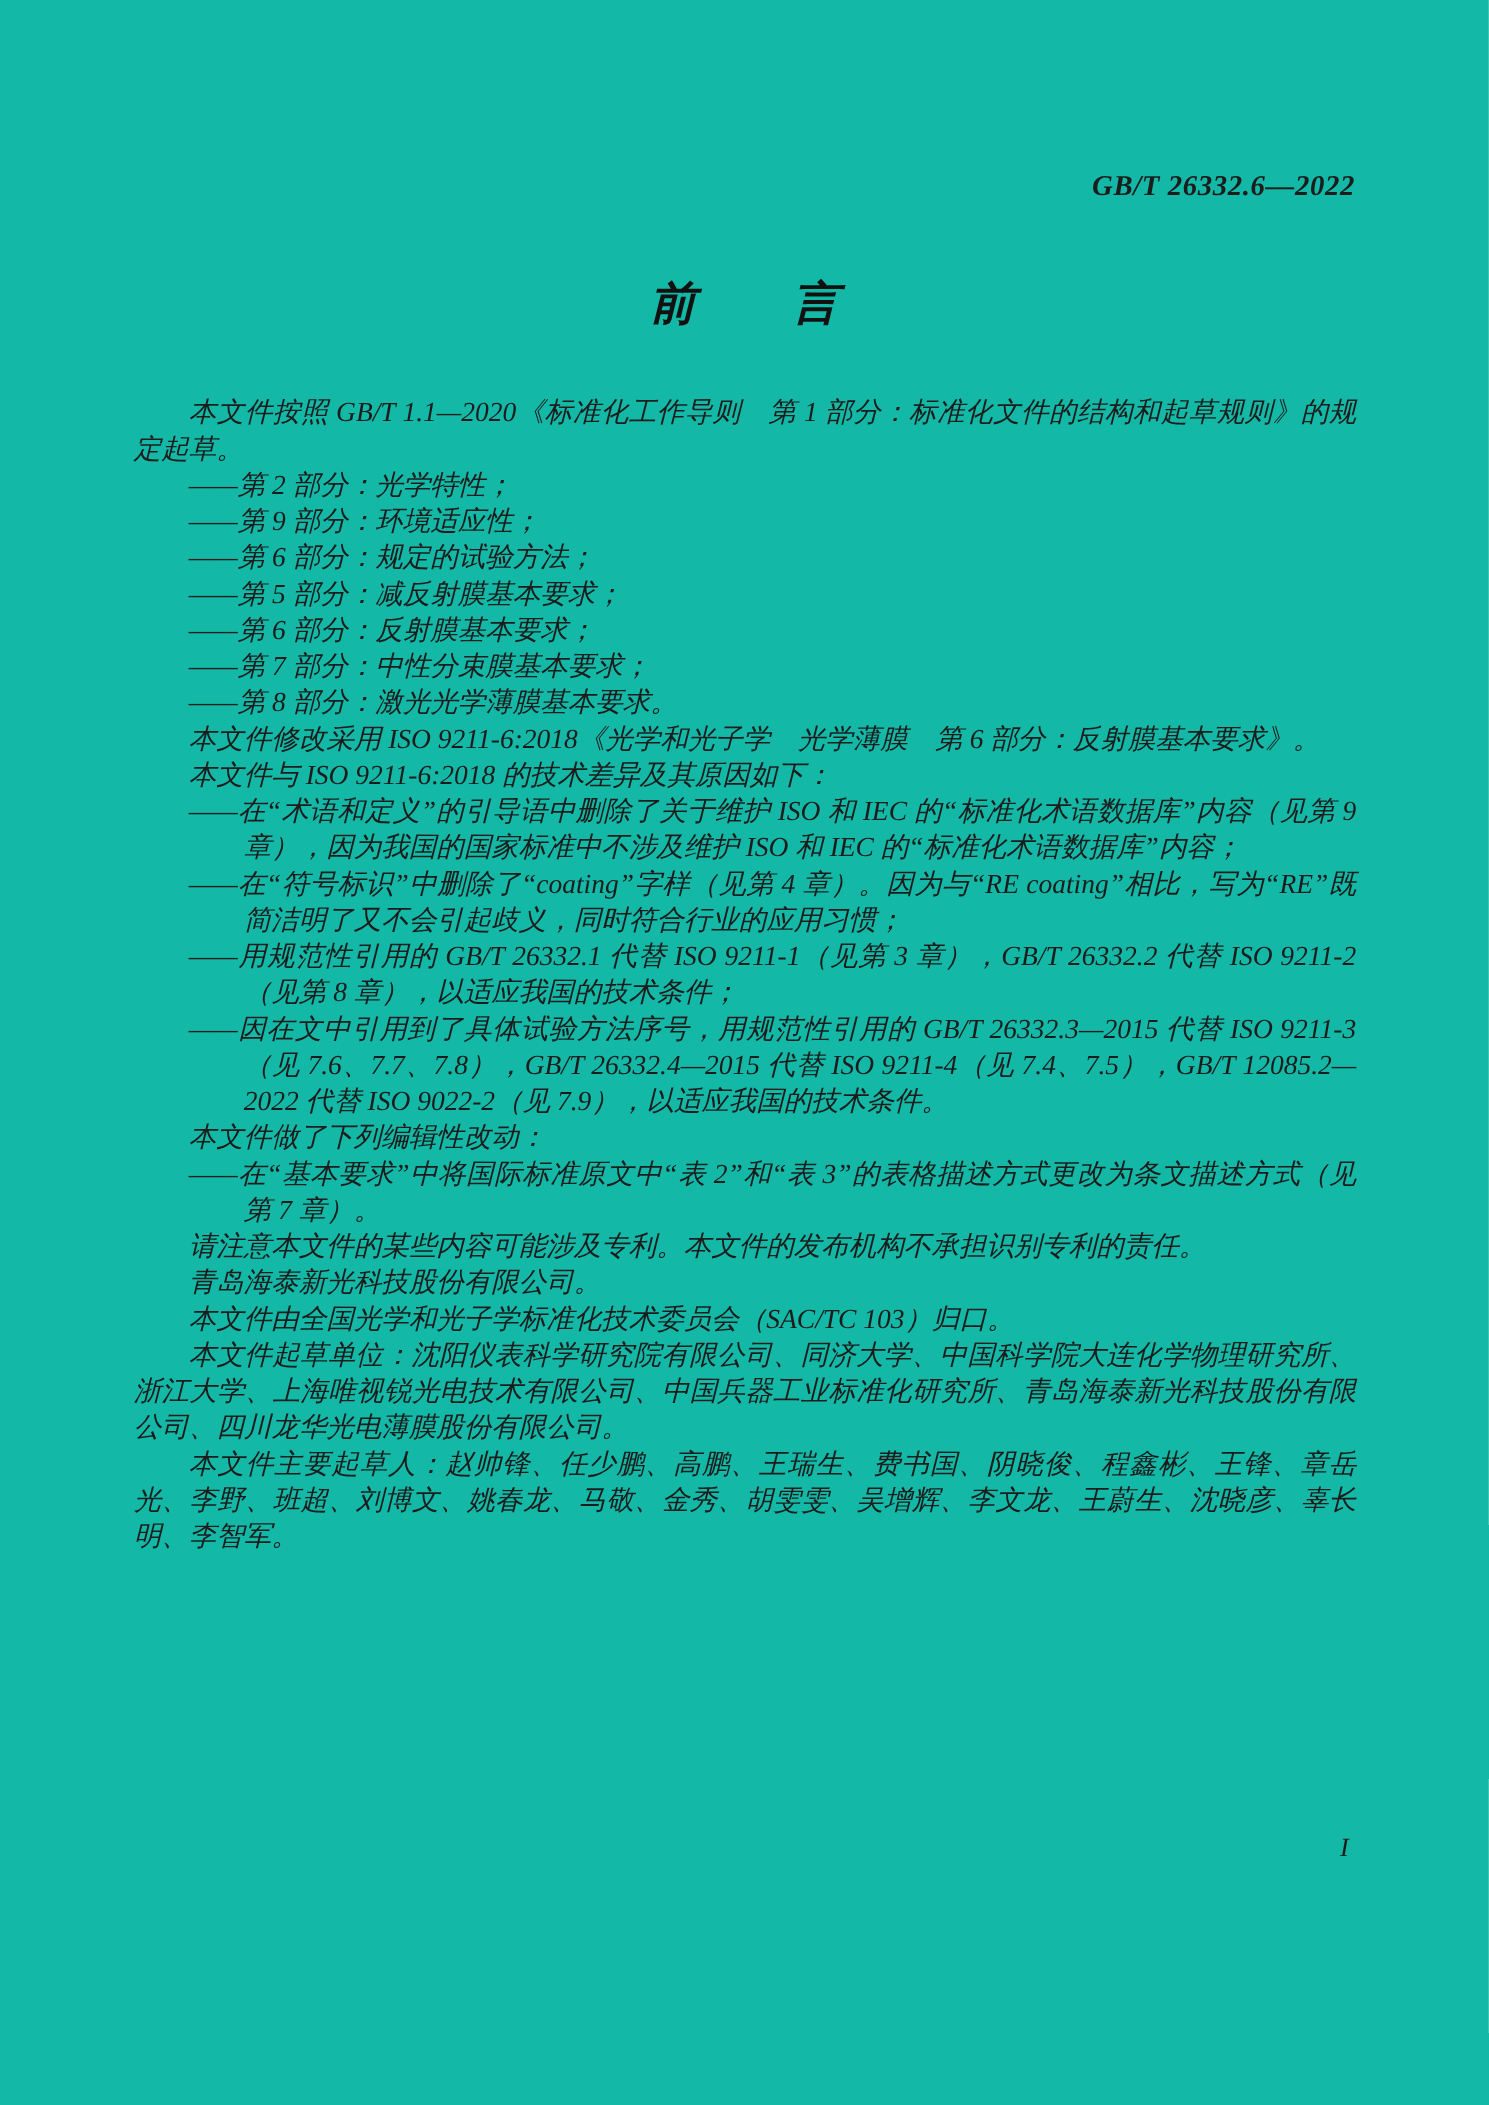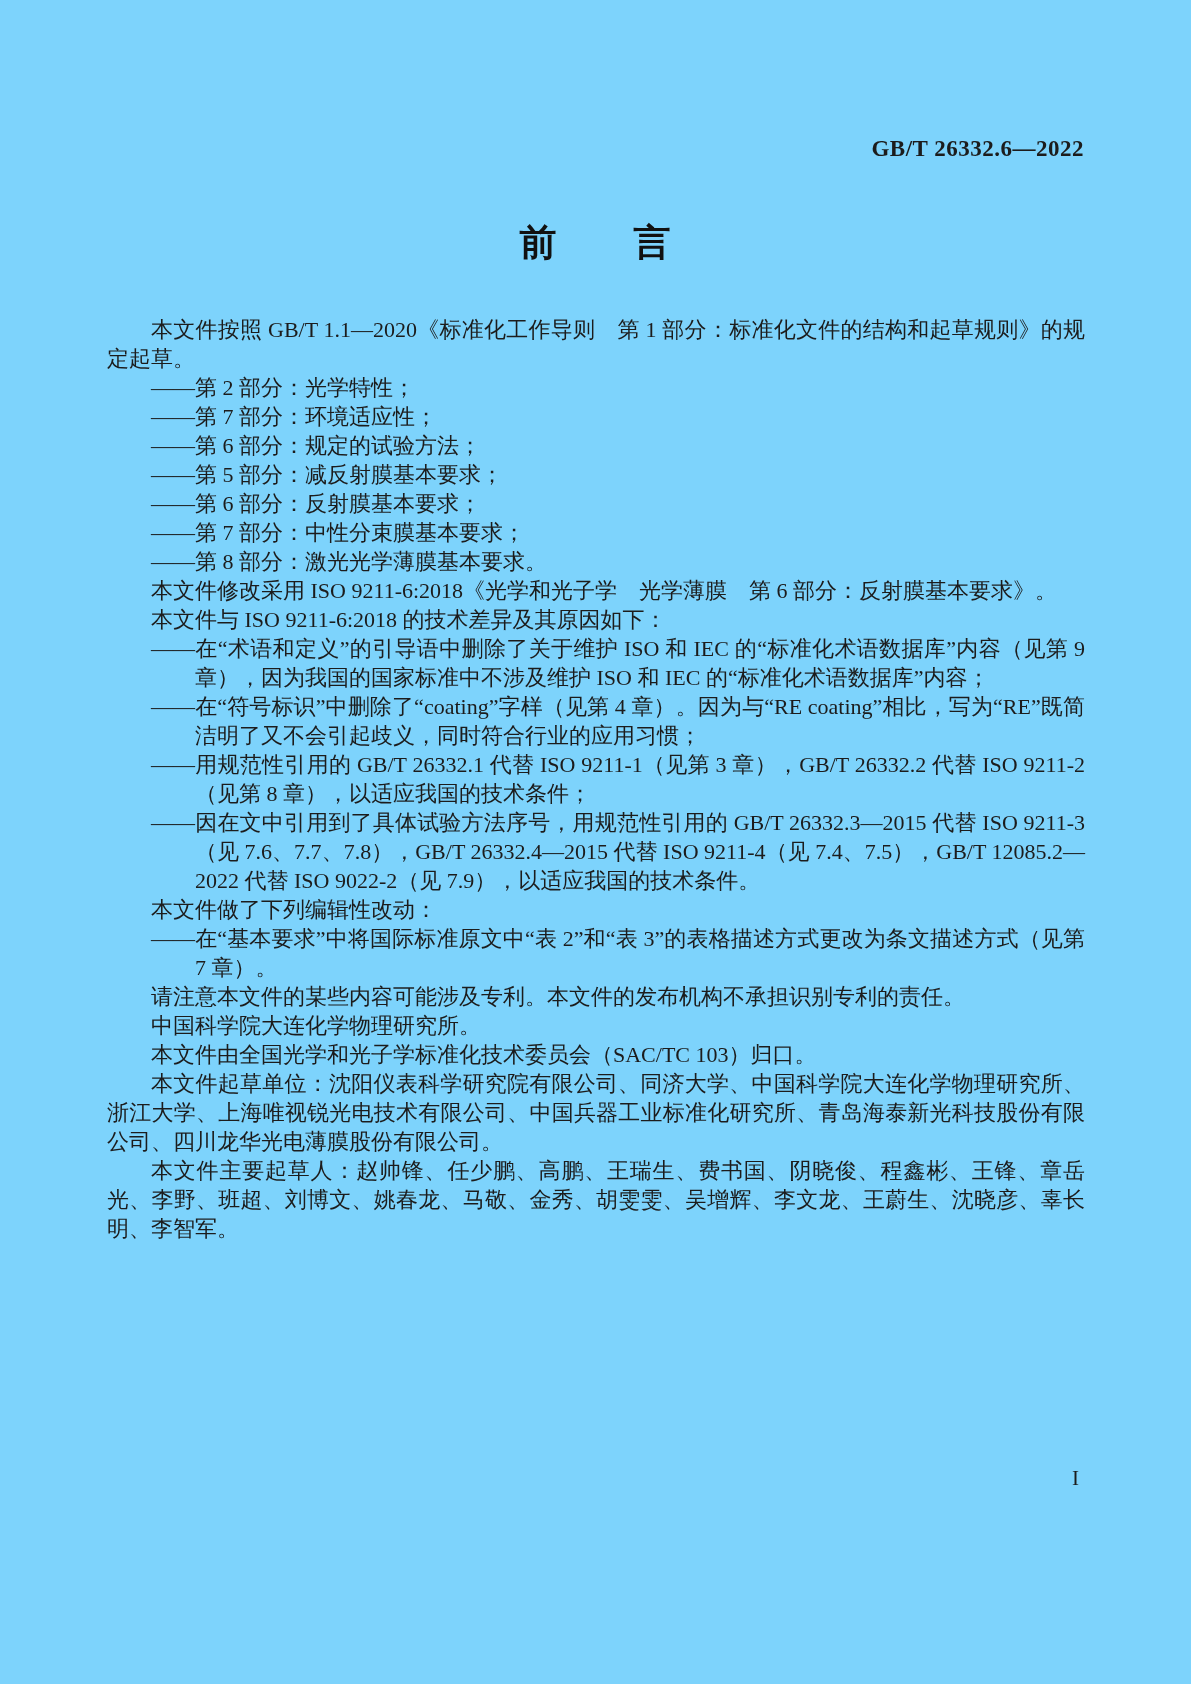--- a/index.html
+++ b/index.html
@@ -8,21 +8,22 @@
     height: 1684px;
     background: #ffffff;
     position: relative;
     font-family: "Liberation Serif", serif;
     color: #1c1c1c;
     overflow: hidden;
   }
   .page {
     position: absolute;
     inset: 0;
-    background: #7dd3fc;
+    background: #14b8a6;
+    font-style: italic;
   }
   .doc-number {
     position: absolute;
     top: 136px;
     right: 107px;
     font-size: 23px;
     font-weight: 700;
     letter-spacing: 0.5px;
     font-family: "Liberation Serif", serif;
     white-space: nowrap;
@@ -72,36 +73,36 @@
 
 <div class="page">
 
   <div class="doc-number">GB/T 26332.6—2022</div>
 
   <h1 class="fore-title">前　　言</h1>
 
   <div class="content">
       <div class="block para">本文件按照 GB/T 1.1—2020《标准化工作导则　第 1 部分：标准化文件的结构和起草规则》的规定起草。</div>
       <div class="block dash">——第 2 部分：光学特性；</div>
-      <div class="block dash">——第 7 部分：环境适应性；</div>
+      <div class="block dash">——第 9 部分：环境适应性；</div>
       <div class="block dash">——第 6 部分：规定的试验方法；</div>
       <div class="block dash">——第 5 部分：减反射膜基本要求；</div>
       <div class="block dash">——第 6 部分：反射膜基本要求；</div>
       <div class="block dash">——第 7 部分：中性分束膜基本要求；</div>
       <div class="block dash">——第 8 部分：激光光学薄膜基本要求。</div>
       <div class="block para">本文件修改采用 ISO 9211-6:2018《光学和光子学　光学薄膜　第 6 部分：反射膜基本要求》。</div>
       <div class="block para">本文件与 ISO 9211-6:2018 的技术差异及其原因如下：</div>
       <div class="block dash">——在“术语和定义”的引导语中删除了关于维护 ISO 和 IEC 的“标准化术语数据库”内容（见第 9 章），因为我国的国家标准中不涉及维护 ISO 和 IEC 的“标准化术语数据库”内容；</div>
       <div class="block dash">——在“符号标识”中删除了“coating”字样（见第 4 章）。因为与“RE coating”相比，写为“RE”既简洁明了又不会引起歧义，同时符合行业的应用习惯；</div>
       <div class="block dash">——用规范性引用的 GB/T 26332.1 代替 ISO 9211-1（见第 3 章），GB/T 26332.2 代替 ISO 9211-2（见第 8 章），以适应我国的技术条件；</div>
       <div class="block dash">——因在文中引用到了具体试验方法序号，用规范性引用的 GB/T 26332.3—2015 代替 ISO 9211-3（见 7.6、7.7、7.8），GB/T 26332.4—2015 代替 ISO 9211-4（见 7.4、7.5），GB/T 12085.2—2022 代替 ISO 9022-2（见 7.9），以适应我国的技术条件。</div>
       <div class="block para">本文件做了下列编辑性改动：</div>
       <div class="block dash">——在“基本要求”中将国际标准原文中“表 2”和“表 3”的表格描述方式更改为条文描述方式（见第 7 章）。</div>
       <div class="block para">请注意本文件的某些内容可能涉及专利。本文件的发布机构不承担识别专利的责任。</div>
-      <div class="block para">中国科学院大连化学物理研究所。</div>
+      <div class="block para">青岛海泰新光科技股份有限公司。</div>
       <div class="block para">本文件由全国光学和光子学标准化技术委员会（SAC/TC 103）归口。</div>
       <div class="block para">本文件起草单位：沈阳仪表科学研究院有限公司、同济大学、中国科学院大连化学物理研究所、浙江大学、上海唯视锐光电技术有限公司、中国兵器工业标准化研究所、青岛海泰新光科技股份有限公司、四川龙华光电薄膜股份有限公司。</div>
       <div class="block para">本文件主要起草人：赵帅锋、任少鹏、高鹏、王瑞生、费书国、阴晓俊、程鑫彬、王锋、章岳光、李野、班超、刘博文、姚春龙、马敬、金秀、胡雯雯、吴增辉、李文龙、王蔚生、沈晓彦、辜长明、李智军。</div>
     </div>
 
   <div class="page-number">I</div>
 
 </div>
 
 </body></html>

